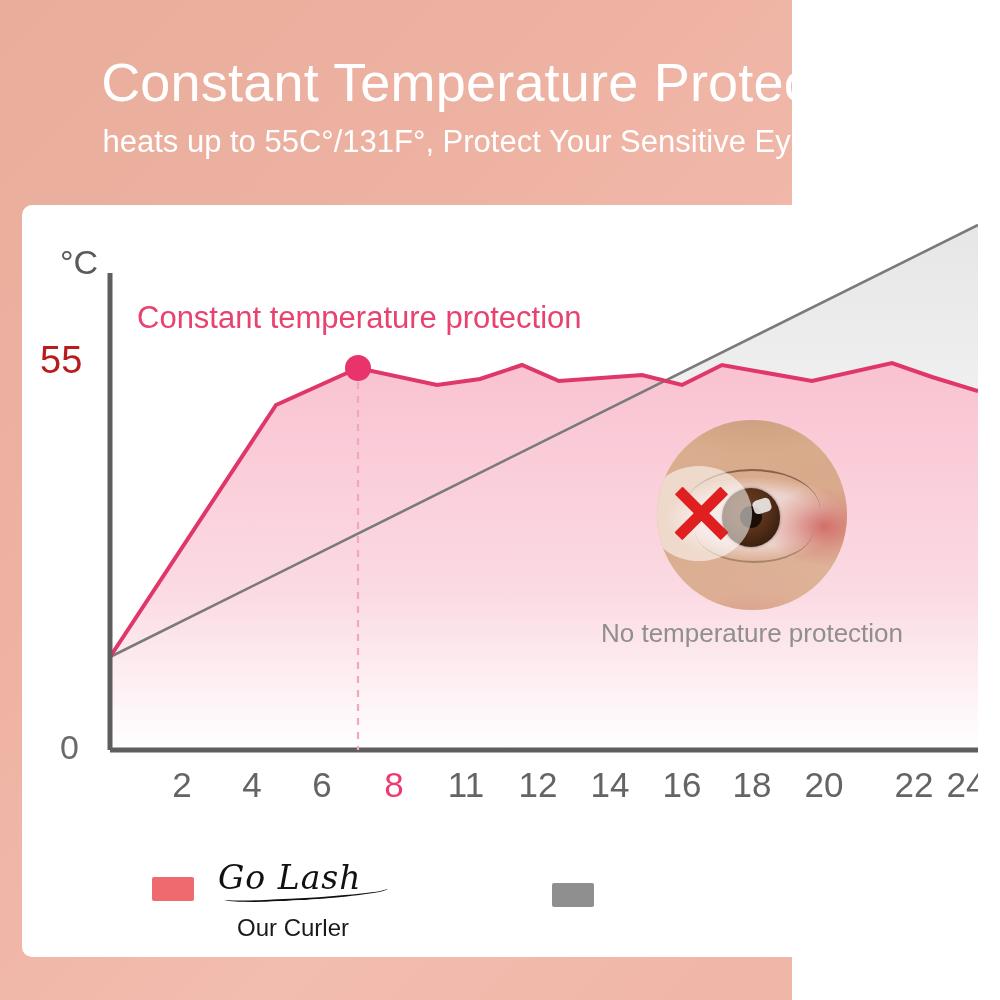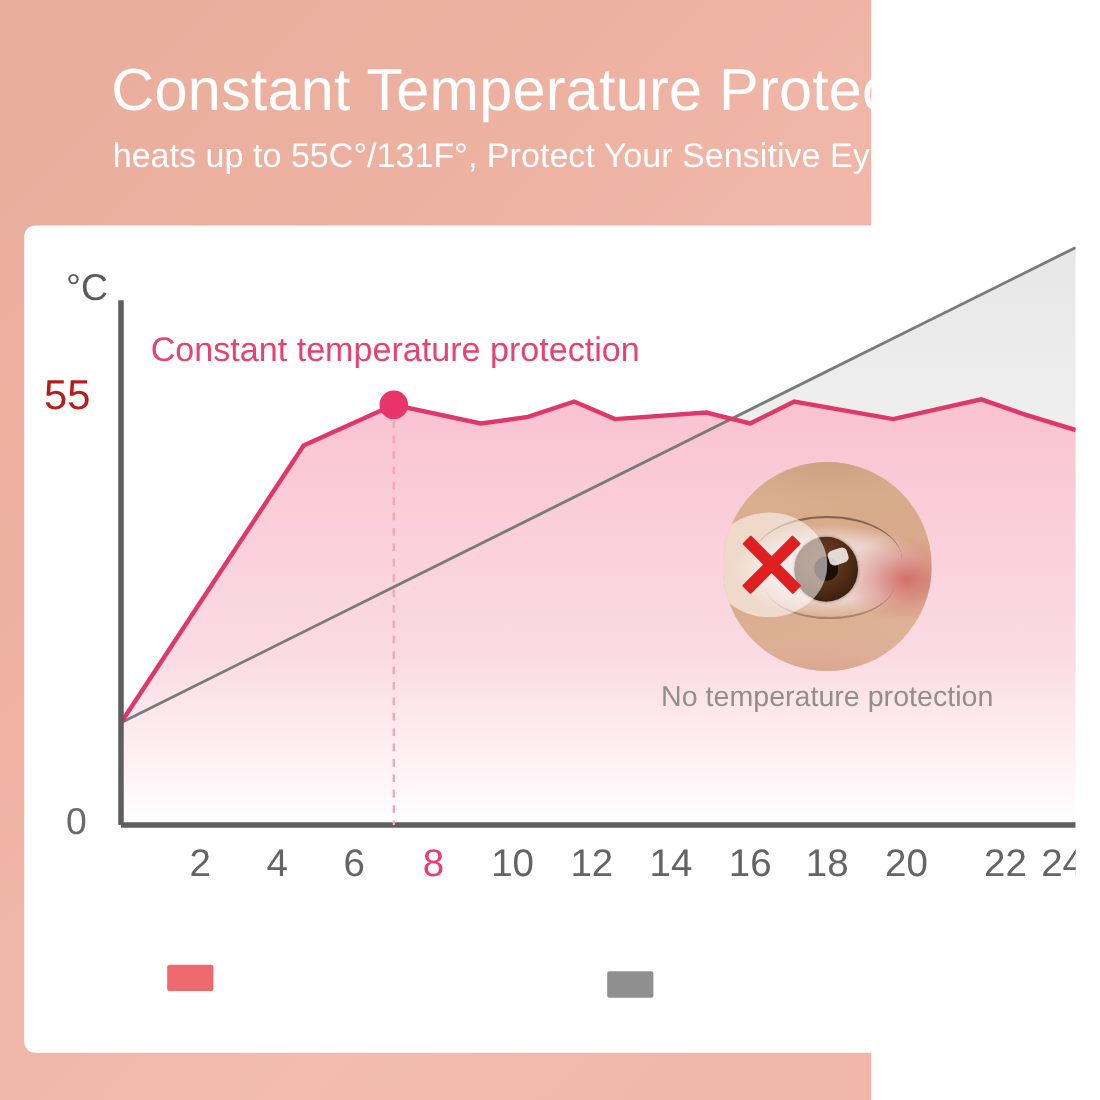--- a/index.html
+++ b/index.html
@@ -376,35 +376,39 @@
           <div class="x-mark"></div>
         </div>
         <div class="eye-cap2">No temperature protection</div>
       </div>
 
       <div class="xticks">
         <span class="xtick" style="left:160px">2</span>
         <span class="xtick" style="left:230px">4</span>
         <span class="xtick" style="left:300px">6</span>
         <span class="xtick hi" style="left:372px">8</span>
-        <span class="xtick" style="left:444px">10</span>
+        <span class="xtick" style="left:444px">11</span>
         <span class="xtick" style="left:516px">12</span>
         <span class="xtick" style="left:588px">14</span>
         <span class="xtick" style="left:660px">16</span>
         <span class="xtick" style="left:730px">18</span>
         <span class="xtick" style="left:802px">20</span>
         <span class="xtick" style="left:892px">22</span>
         <span class="xtick" style="left:944px">24</span>
       </div>
     </div>
 
     <div class="legend">
 
       <div class="legend-item ours">
         <span class="swatch pink"></span>
+        <span class="legend-text">
+          <span class="brand-script">Go Lash</span>
+          <span class="brand-sub" style="display:block">Our Curler</span>
+        </span>
       </div>
 
       <div class="legend-item other">
         <span class="swatch gray"></span>
       </div>
 
     </div>
 
   </div>
 </div>

